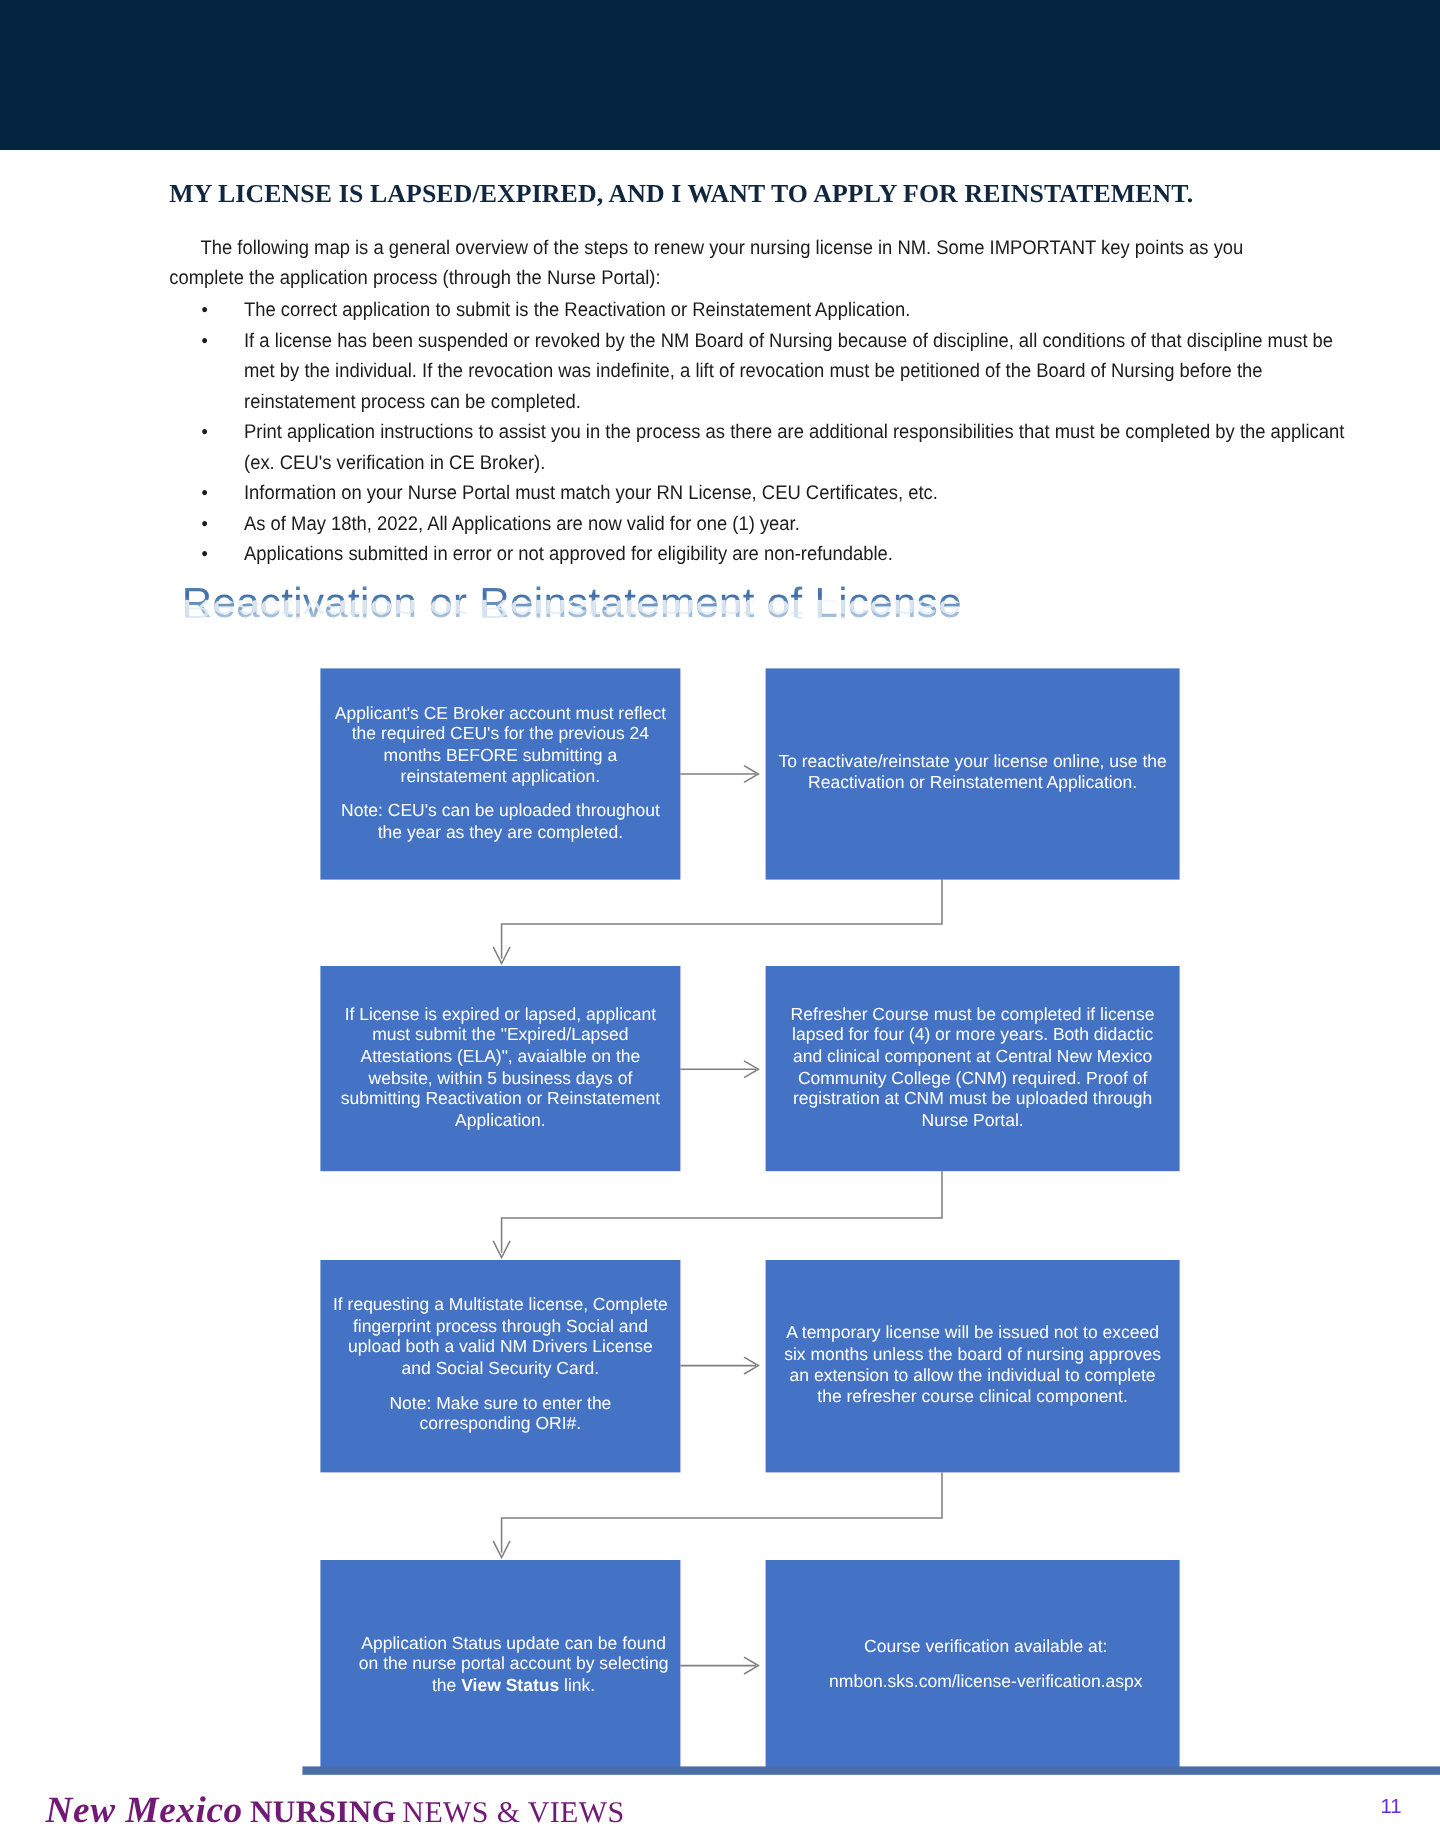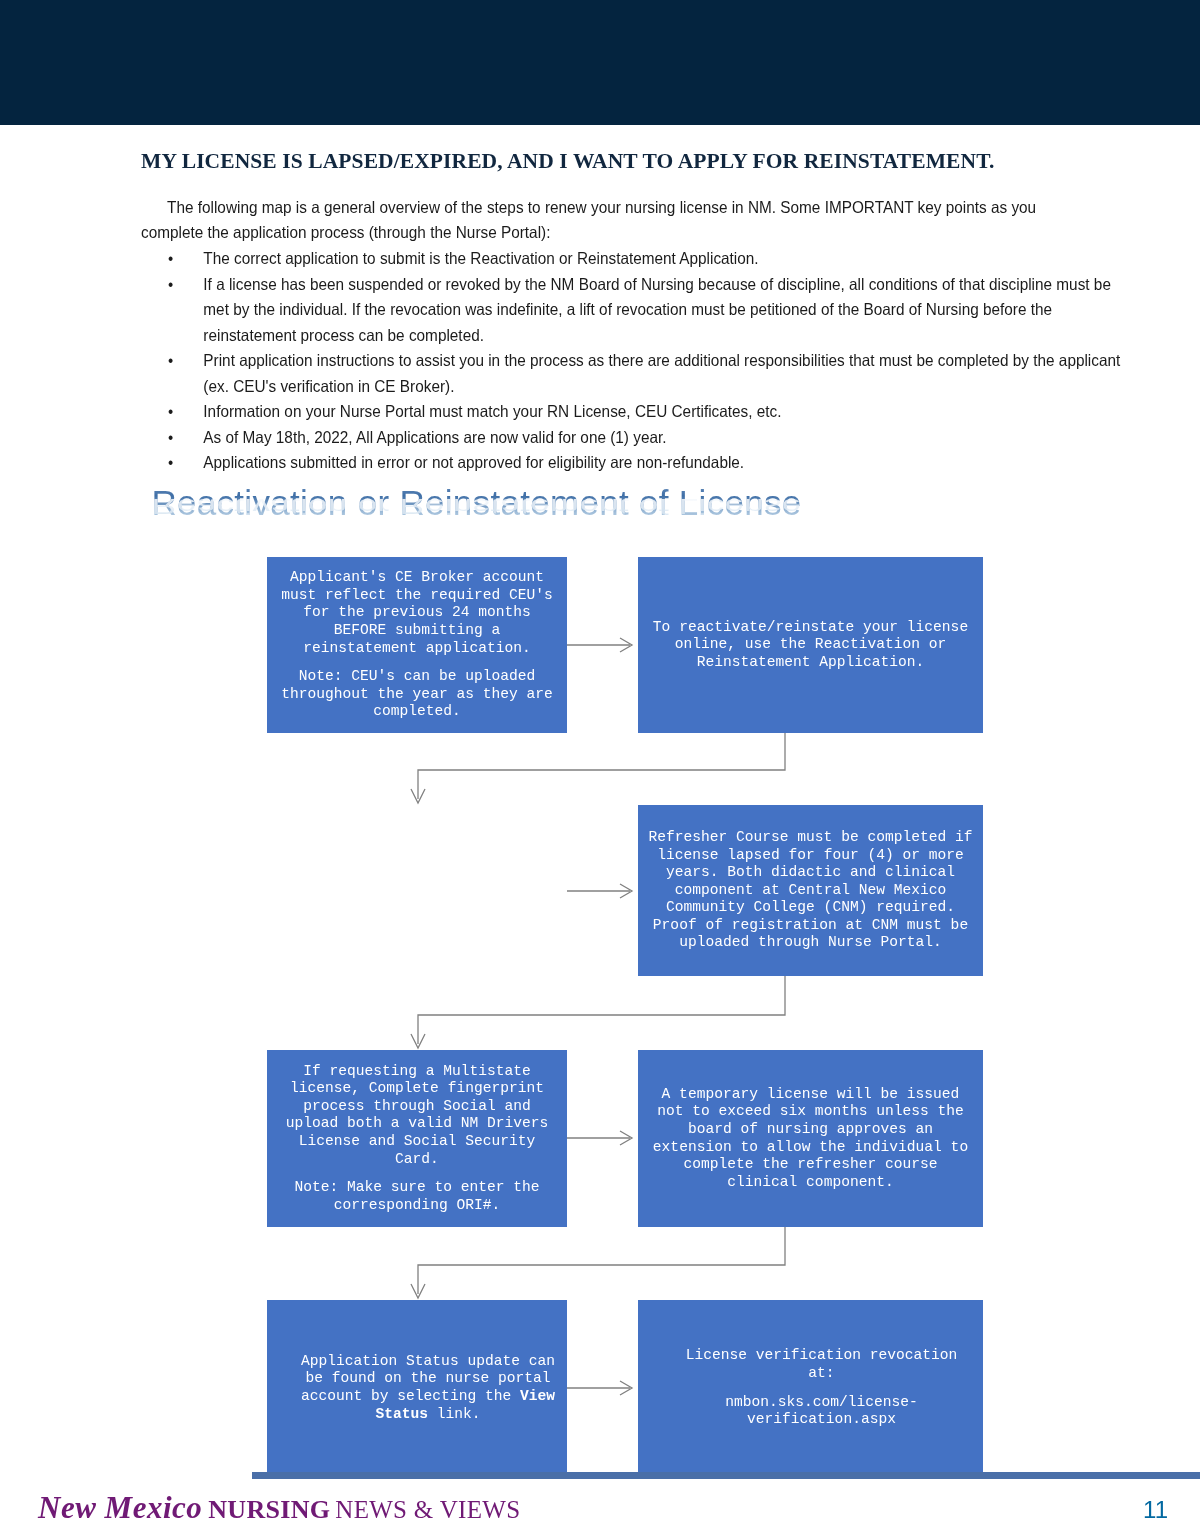--- a/index.html
+++ b/index.html
@@ -138,21 +138,20 @@
     text-align: center;
     font-family: "Liberation Sans", sans-serif;
     font-size: 14.6px;
     line-height: 17.6px;
     box-sizing: border-box;
     padding: 6px 10px;
   }
   .node p {
     margin: 0;
     width: 100%;
-    font-family: Liberation Mono, monospace;
   }
   .node p + p {
     margin-top: 11px;
   }
   .node .bold {
     font-weight: bold;
   }
 
   
   .node.left  { left: 267px; width: 300px; }
@@ -211,22 +210,22 @@
     font-family: "Liberation Serif", serif;
     font-size: 25px;
     letter-spacing: 0.3px;
     margin-left: 5px;
   }
   .footer-pageno {
     position: absolute;
     right: 32px;
     top: 24px;
     font-family: "Liberation Sans", sans-serif;
-    font-size: 24px;
-    color: #0369a1;
+    font-size: 17px;
+    color: #6d28d9;
   }
 </style>
 </head>
 <body>
 
 <div class="top-banner"></div>
 
 <div class="doc">
 
   <div class="page-title">
@@ -299,37 +298,40 @@
   </div>
 
   <div class="node left row1">
     <p>Applicant's CE Broker account must reflect the required CEU's for the previous 24 months BEFORE submitting a reinstatement application.</p>
     <p>Note: CEU's can be uploaded throughout the year as they are completed.</p>
   </div>
   <div class="node right row1">
     <p>To reactivate/reinstate your license online, use the Reactivation or Reinstatement Application.</p>
   </div>
 
+  <div class="node left row2">
+    <p>If License is expired or lapsed, applicant must submit the "Expired/Lapsed Attestations (ELA)", avaialble on the website, within 5 business days of submitting Reactivation or Reinstatement Application.</p>
+  </div>
   <div class="node right row2">
     <p>Refresher Course must be completed if license lapsed for four (4) or more years. Both didactic and clinical component at Central New Mexico Community College (CNM) required. Proof of registration at CNM must be uploaded through Nurse Portal.</p>
   </div>
 
   <div class="node left row3">
     <p>If requesting a Multistate license, Complete fingerprint process through Social and upload both a valid NM Drivers License and Social Security Card.</p>
     <p>Note: Make sure to enter the corresponding ORI#.</p>
   </div>
   <div class="node right row3">
     <p>A temporary license will be issued not to exceed six months unless the board of nursing approves an extension to allow the individual to complete the refresher course clinical component.</p>
   </div>
 
   <div class="node left row4">
     <p><span>Application Status update can be found on the nurse portal account by selecting the </span><span class="bold">View Status</span><span> link.</span></p>
   </div>
   <div class="node right row4">
-    <p>License verification revocation at:</p>
+    <p>Course verification available at:</p>
     <p>nmbon.sks.com/license-verification.aspx</p>
   </div>
 </div>
 
 <div class="footer">
   <div class="footer-rule"></div>
   <div class="footer-brand">
     <span class="brand-script">New Mexico</span><span class="brand-nursing">NURSING</span><span class="brand-news">NEWS &amp; VIEWS</span>
   </div>
   <div class="footer-pageno">11</div>

